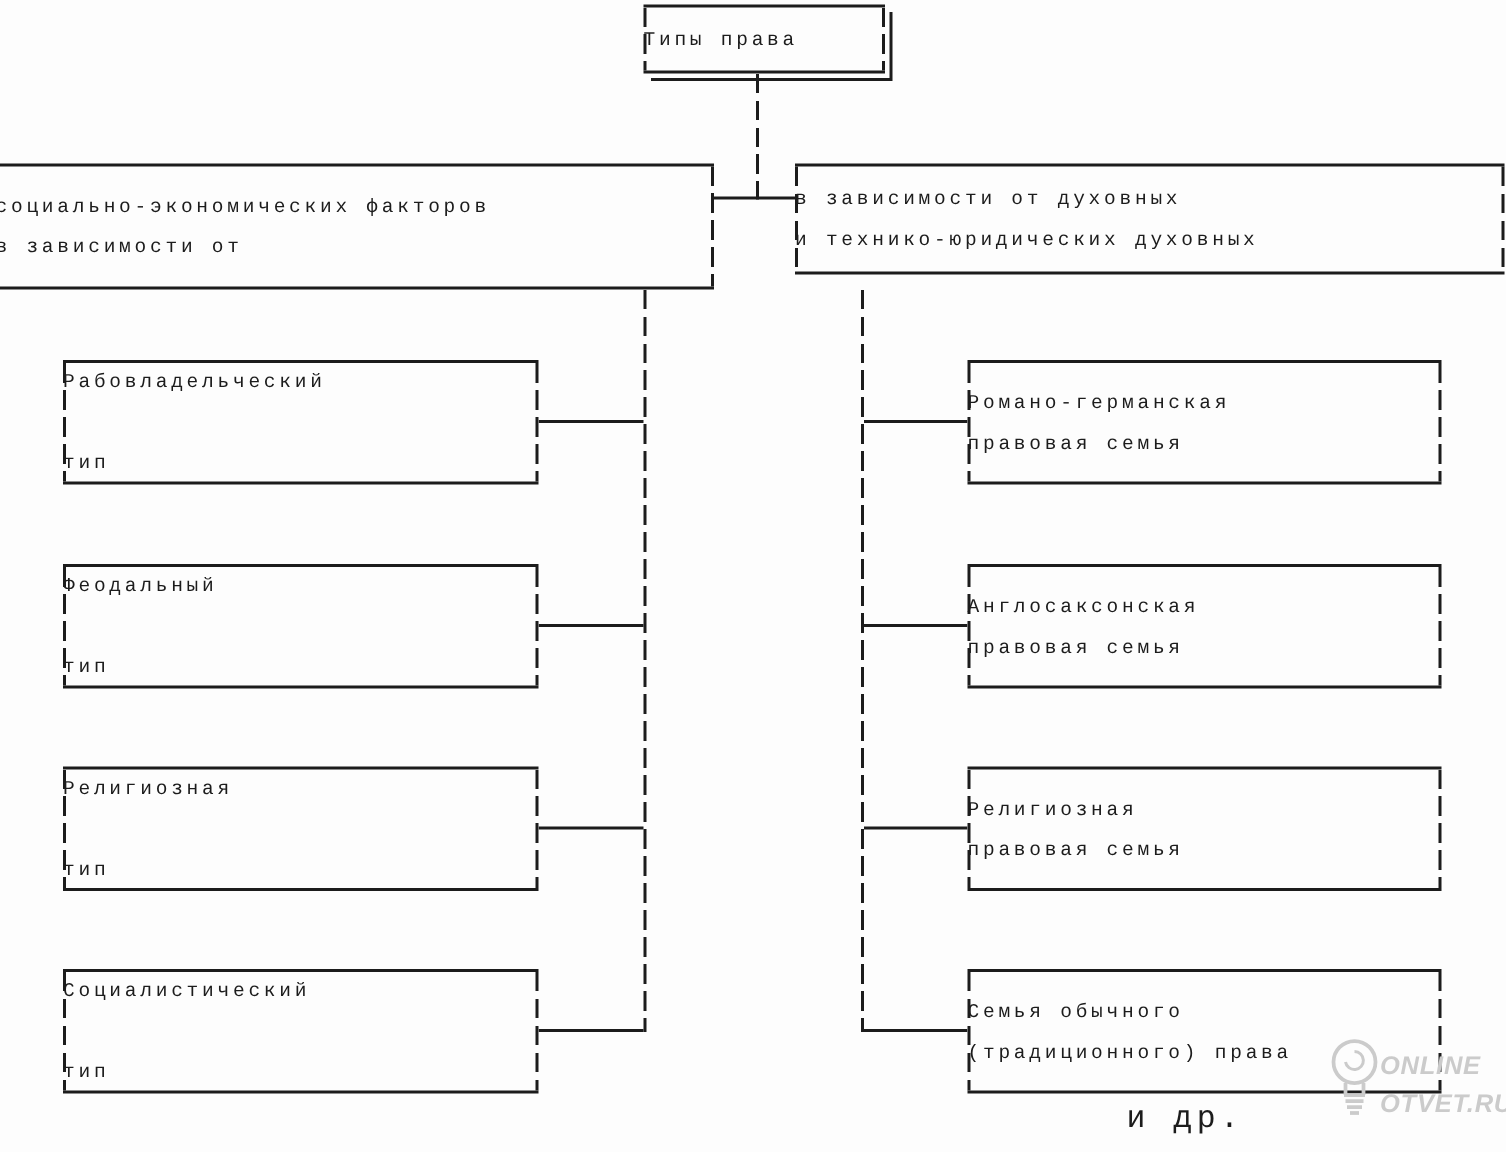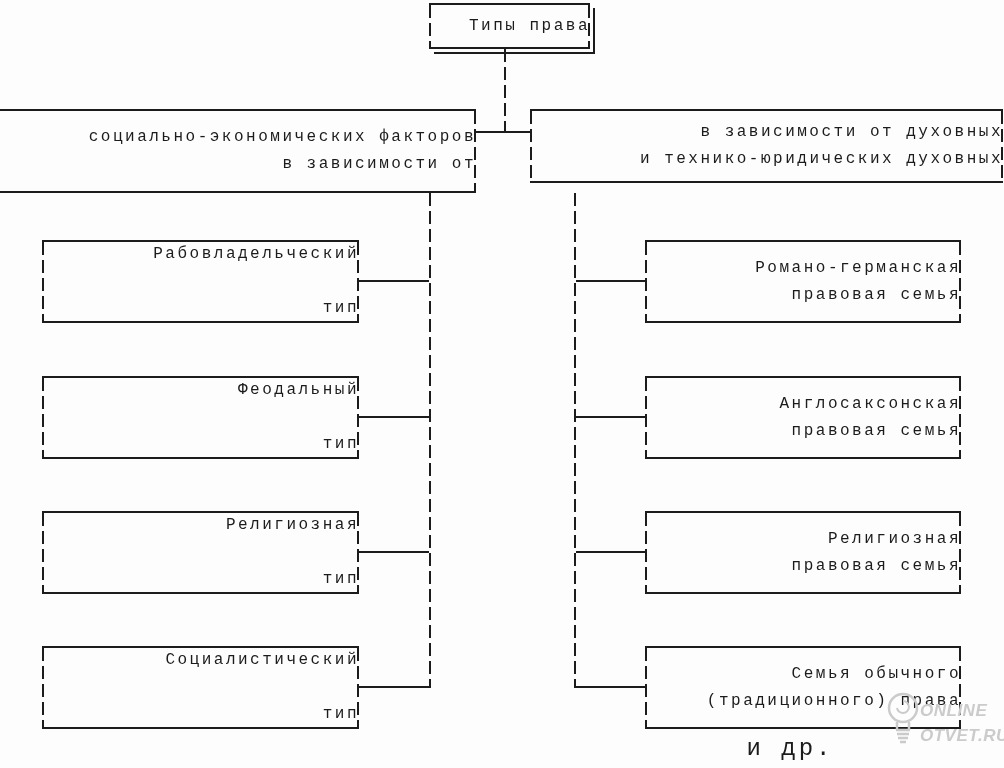--- a/index.html
+++ b/index.html
@@ -12,22 +12,22 @@
   
   .box{
     position:absolute;box-sizing:border-box;background-color:var(--bg);
     border-top:2px solid var(--line);border-bottom:2px solid var(--line);
     background-image:
       repeating-linear-gradient(to bottom,var(--line) 0 13px,transparent 13px 18px),
       repeating-linear-gradient(to bottom,var(--line) 0 13px,transparent 13px 18px);
     background-size:2px 100%,2px 100%;
     background-position:left top,right top;
     background-repeat:no-repeat;
-    display:flex;flex-direction:column;align-items:flex-end;justify-content:center;
-    text-align:center;font-size:16px;letter-spacing:2.5px;line-height:27px;
+    display:flex;flex-direction:column;align-items:flex-start;justify-content:center;
+    text-align:center;font-size:13px;letter-spacing:2.5px;line-height:27px;
     white-space:nowrap;
   }
   .top-box{
     left:429px;top:3px;width:161px;height:46px;
     box-shadow:3px 3px 0 0 var(--bg),5px 5px 0 0 var(--line);
   }
   .header-left{left:-3px;top:109px;width:479px;height:84px;}
   .header-right{left:530px;top:109px;width:473px;height:74px;}
   .leaf-left{left:42px;width:317px;height:83px;gap:27px;}
   .leaf-right{left:645px;width:316px;height:83px;}
@@ -39,21 +39,21 @@
   }
   .trunk{left:504px;top:49px;height:84px;}
   .branch-left{left:429px;top:193px;height:495px;}
   .branch-right{left:574px;top:193px;height:495px;}
   .hline{position:absolute;height:2px;background:var(--line);}
   .junction{left:475px;top:131px;width:55px;}
   .cl{left:359px;width:70px;} .cr{left:576px;width:69px;}
   .cy1{top:280px;} .cy2{top:416px;} .cy3{top:551px;} .cy4{top:686px;}
   .footer-etc{
     position:absolute;left:700px;top:735px;width:180px;text-align:center;
-    font-size:24px;letter-spacing:3px;
+    font-size:21px;letter-spacing:3px;
   }
   
   .watermark{position:absolute;left:884px;top:688px;width:120px;height:80px;}
   .wm-icon{position:absolute;left:0;top:0;}
   .wm-text{
     position:absolute;left:36px;top:10px;
     font-family:"Liberation Sans","DejaVu Sans",sans-serif;
     font-weight:700;font-style:italic;font-size:17px;line-height:25px;
     color:var(--wm);letter-spacing:0.5px;white-space:nowrap;
   }

